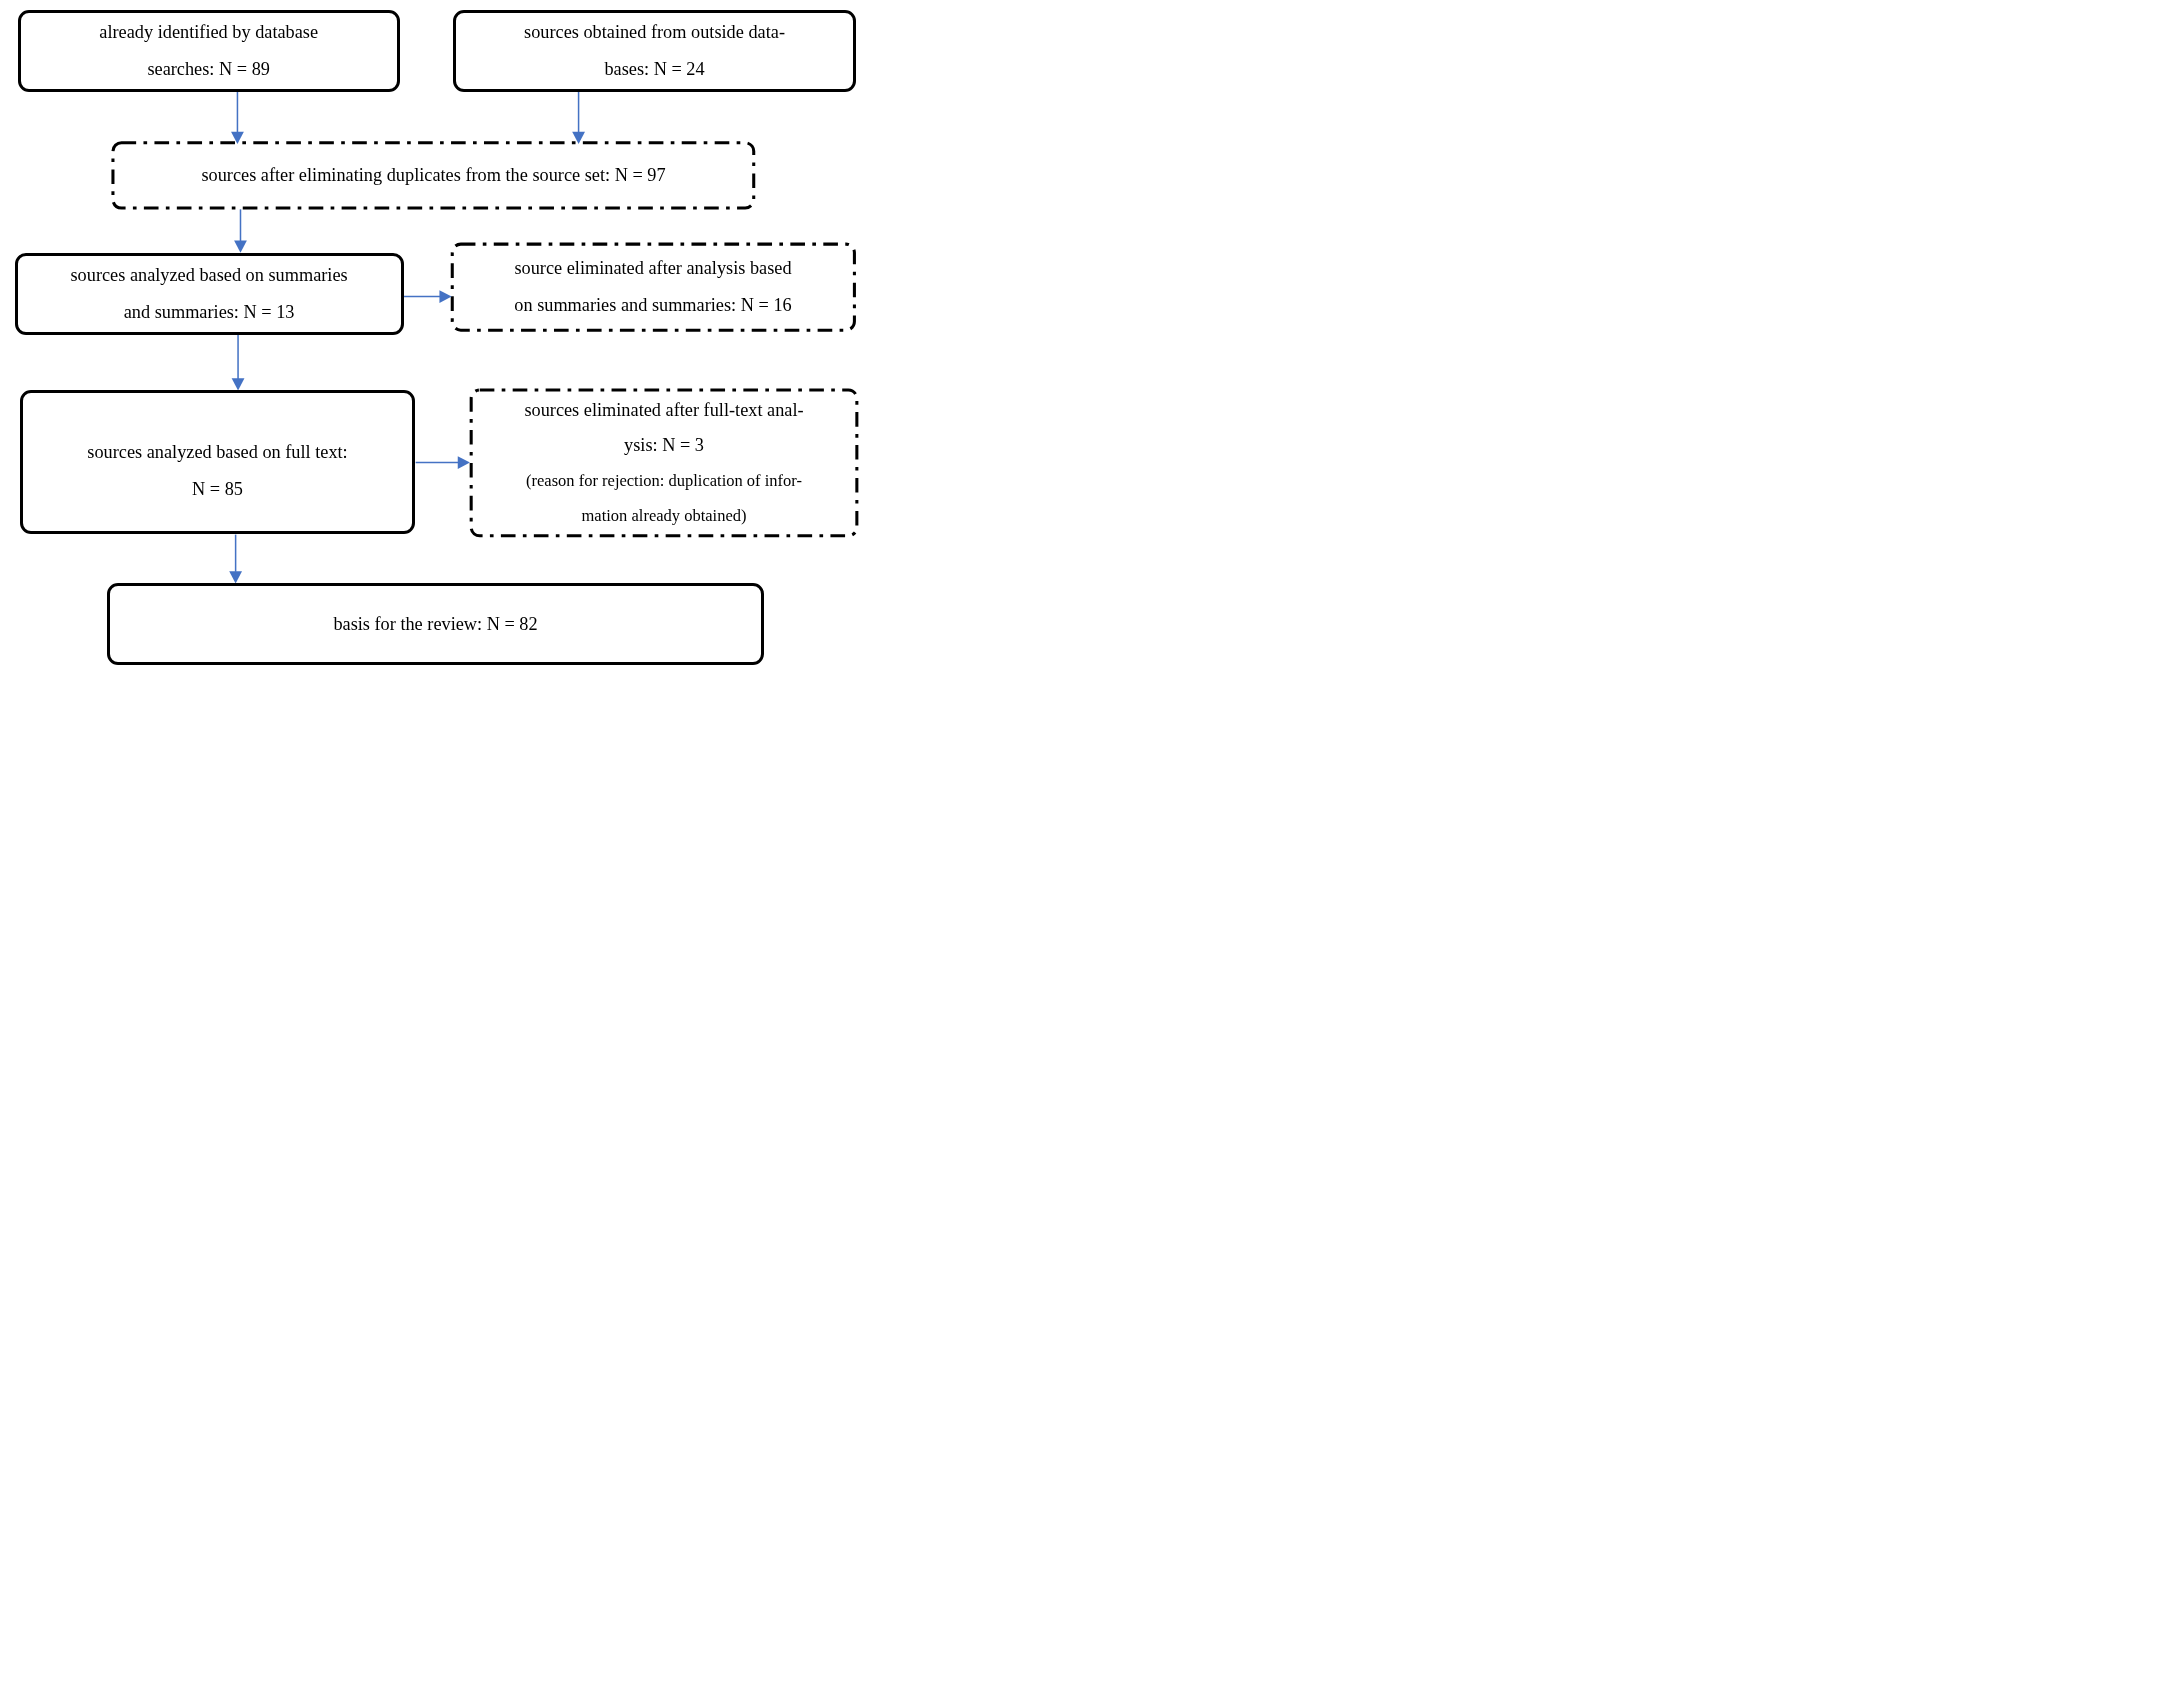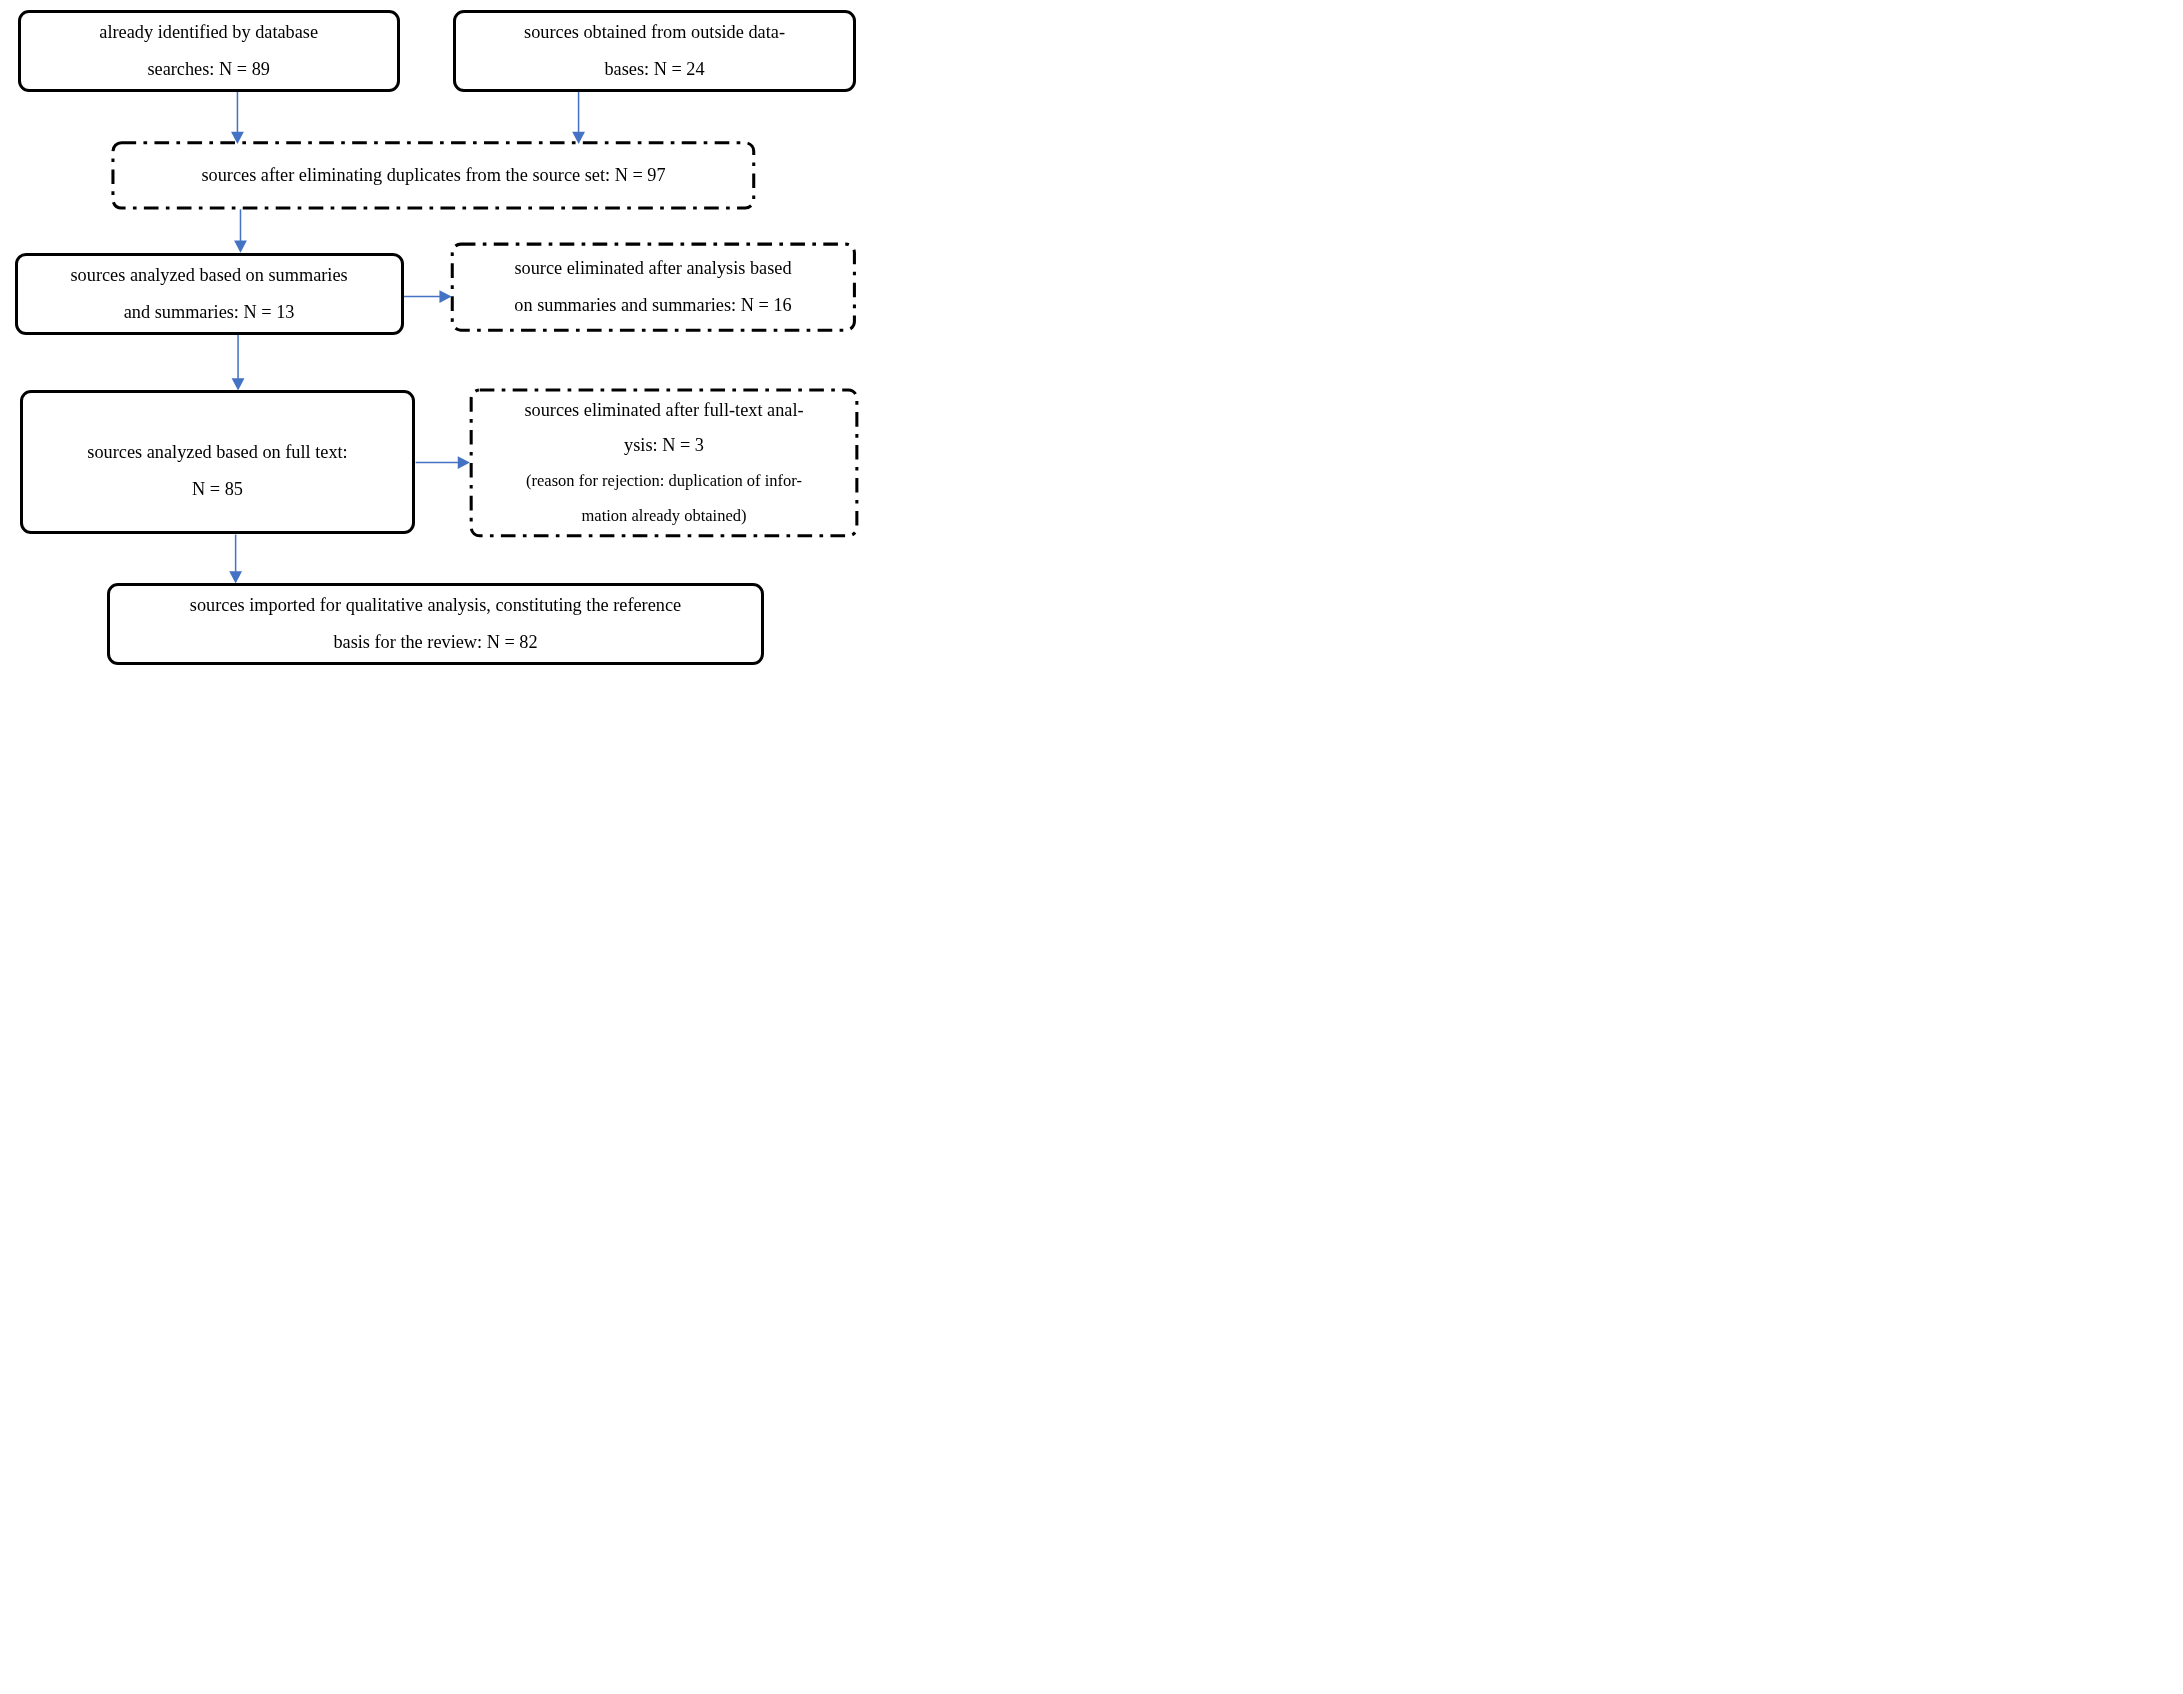--- a/index.html
+++ b/index.html
@@ -144,18 +144,17 @@
   </div>
 
   <div class="box-text tight" style="left:471px; top:390px; width:386px; height:146px;">
     <div class="line">sources eliminated after full-text anal-</div>
     <div class="line">ysis: N = 3</div>
     <div class="line small">(reason for rejection: duplication of infor-</div>
     <div class="line small">mation already obtained)</div>
   </div>
 
   <div class="box-text" style="left:107px; top:583px; width:657px; height:82px;">
-    <div class="line">sources imported for qualitative analysis, constituting the reference</div>
     <div class="line">basis for the review: N = 82</div>
   </div>
 
 </div>
 
 
 </body></html>

